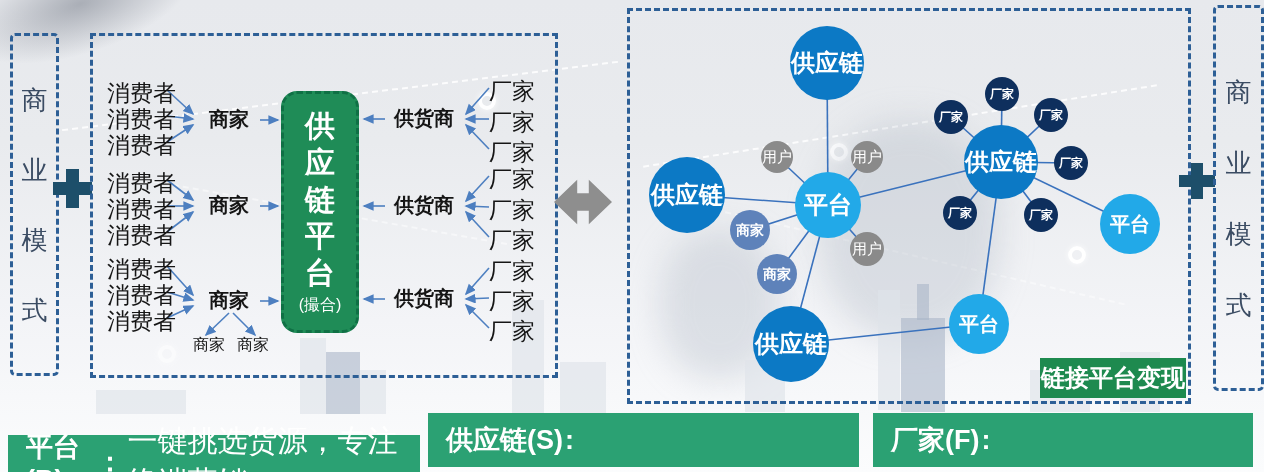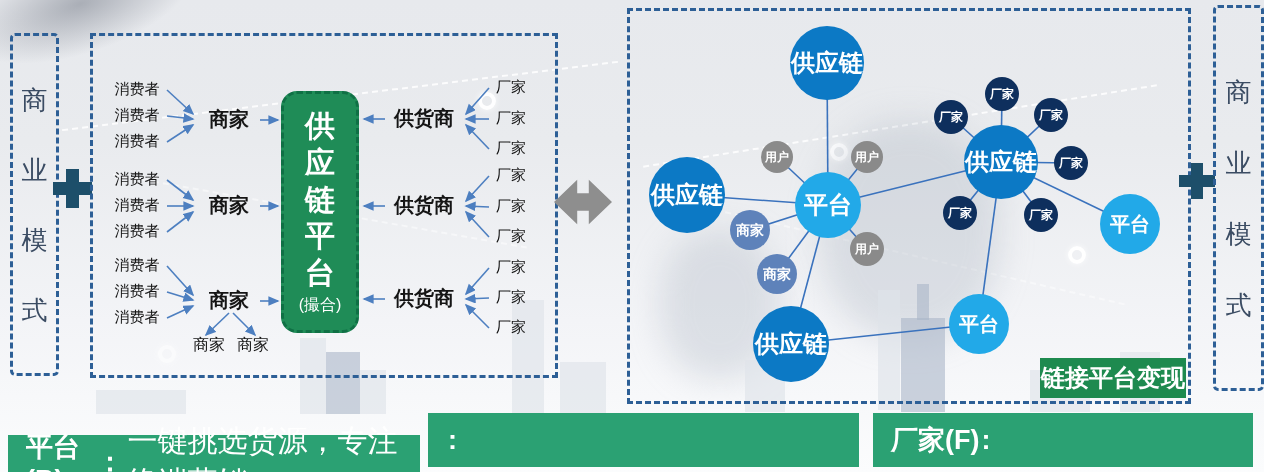--- a/index.html
+++ b/index.html
@@ -25,40 +25,40 @@
   .vbox .ch{font-size:26px;color:#3b4c63;font-weight:500;line-height:1;}
   .panel{position:absolute;border:3px dashed #2d5f96;}
 
   .plus{position:absolute;}
   .plus .ph,.plus .pv{position:absolute;background:#1d4f6a;}
   .plus .ph{left:0;top:13px;width:100%;height:13px;}
   .plus .pv{left:13px;top:0;width:13px;height:100%;}
 
   
   .lbl{position:absolute;color:#151515;text-align:center;line-height:1.15;white-space:nowrap;}
-  .sm{font-size:15px;}
+  .sm{font-size:23px;}
   .b20{font-size:20px;font-weight:700;}
   .sm16{font-size:16px;}
   .gbox{position:absolute;left:188px;top:55px;width:78px;height:242px;border-radius:16px;
     background:#1f8c57;border:3px dashed #0f7045;box-sizing:border-box;
     display:flex;flex-direction:column;align-items:center;justify-content:center;color:#fff;}
   .gbox .gch{font-size:30px;font-weight:700;line-height:1.23;}
   .gbox .gnote{font-size:16px;margin-top:3px;}
   svg.overlay{position:absolute;left:0;top:0;}
 
   
   .carrow{position:absolute;left:554px;top:179px;}
 
   
   .node{position:absolute;border-radius:50%;color:#fff;display:flex;align-items:center;
     justify-content:center;text-align:center;font-weight:700;line-height:1.05;z-index:2;}
   .nc-sc{background:var(--dark-blue-circle,#0c79c5);font-size:24px;}
   .nc-pt{background:var(--light-blue-circle,#22a9e8);font-size:20px;}
   .nc-pt.hub{font-size:24px;}
-  .nc-us{background:var(--gray-circle,#8a8a8a);font-size:12px;font-weight:700;}
+  .nc-us{background:var(--gray-circle,#8a8a8a);font-size:15px;font-weight:400;}
   .nc-me{background:var(--slate-circle,#5e82ba);font-size:14px;}
   .nc-fa{background:var(--navy-circle,#0e2f5d);font-size:12px;}
   .corner-label{position:absolute;left:410px;top:347px;width:146px;height:40px;z-index:3;
     background:#1e8a4f;color:#fff;font-size:24px;font-weight:700;
     display:flex;align-items:center;justify-content:center;}
 
   
   .banner{position:absolute;top:413px;height:54px;background:var(--banner-green,#2ba173);
     color:#fff;display:flex;align-items:center;padding-left:18px;box-sizing:border-box;z-index:4;}
   .b-title{font-size:27px;font-weight:700;}
@@ -283,20 +283,21 @@
     <span class="ch">模</span>
     <span class="ch">式</span>
   </div>
 
   <div class="banner" style="left:8px;width:412px;margin-top:22px;">
     <span class="b-title">平台(B)</span>
       <span class="b-sep">：</span>
       <span class="b-desc">一键挑选货源，专注终端营销</span>
   </div>
   <div class="banner" style="left:428px;width:431px;">
+    <span class="b-title">供应链(S)</span>
       <span class="b-sep">:</span>
   </div>
   <div class="banner" style="left:873px;width:380px;">
     <span class="b-title">厂家(F)</span>
       <span class="b-sep">:</span>
   </div>
 
 </div>
 
 </body></html>

